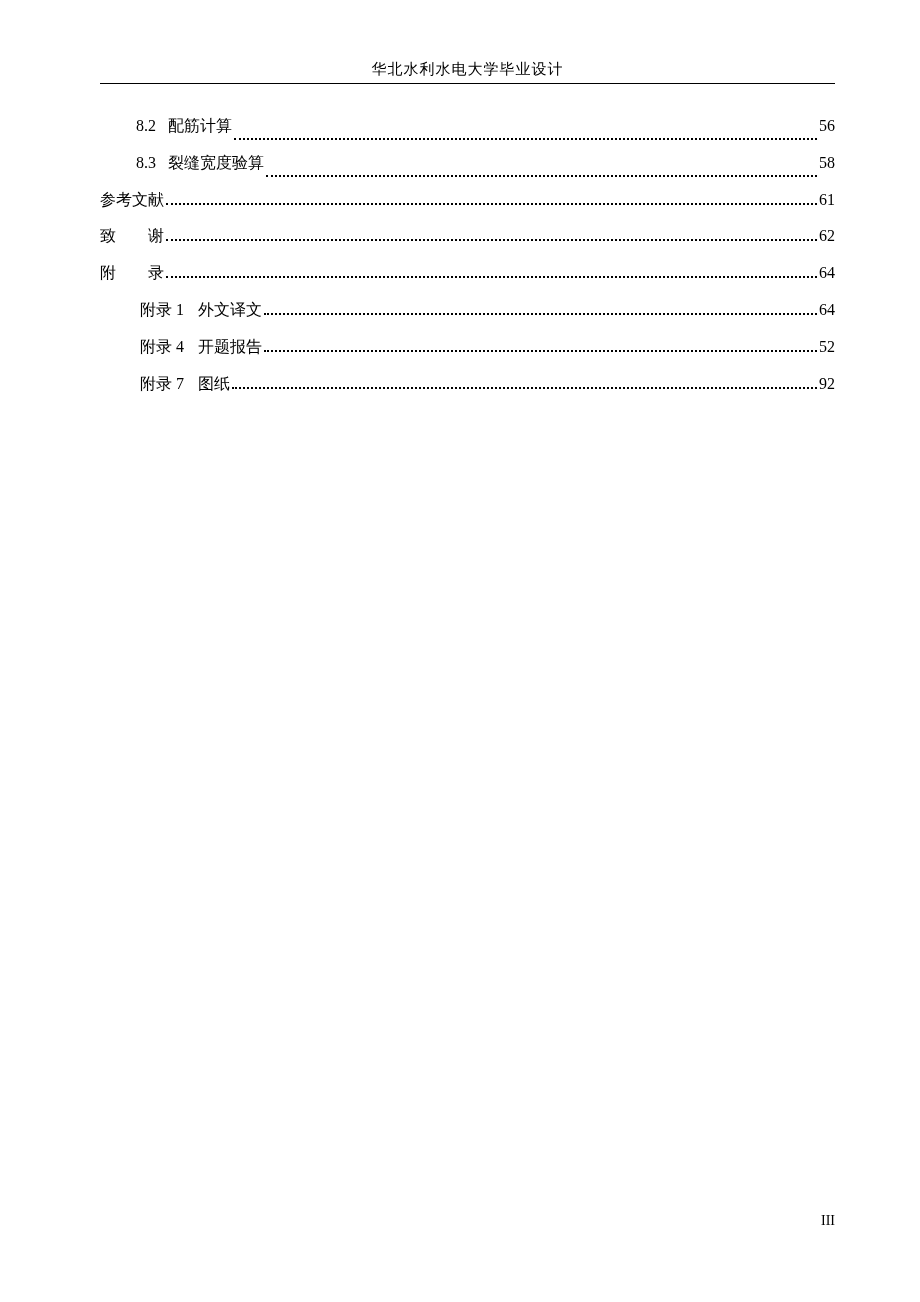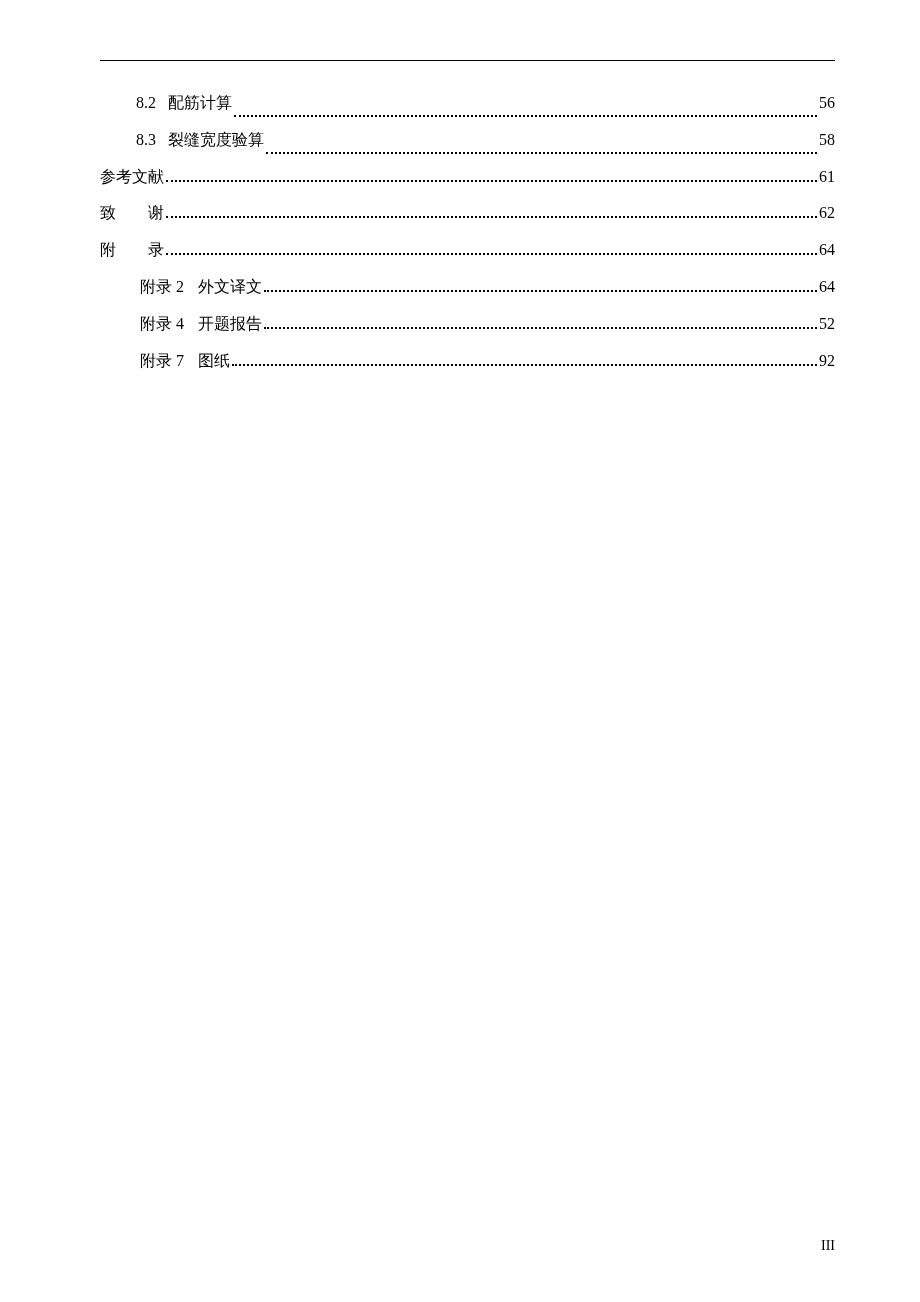--- a/index.html
+++ b/index.html
@@ -69,30 +69,31 @@
     .num-prefix {
       display: inline-block;
       margin-right: 12px;
     }
     .appendix-prefix {
       display: inline-block;
       margin-right: 14px;
     }
     .page-number {
       position: absolute;
-      bottom: 48px;
+      bottom: 73px;
       right: 85px;
       font-size: 14px;
       font-family: "Times New Roman", serif;
     }
   </style>
 </head>
 <body>
 
 <div class="page">
+  <div class="header-title">华北水利水电大学毕业设计</div>
   <div class="header-line"></div>
 
   <div class="toc-list">
 
     <div class="toc-row indent-1">
       <span class="toc-label">
         <span class="num-prefix">8.2</span><span>配筋计算</span>
       </span>
       <span class="toc-dots"></span>
       <span class="toc-page">56</span>
@@ -119,21 +120,21 @@
     </div>
 
     <div class="toc-row level-0">
       <span class="toc-label spaced-wide">附　　录</span>
       <span class="toc-dots"></span>
       <span class="toc-page">64</span>
     </div>
 
     <div class="toc-row indent-2">
       <span class="toc-label">
-        <span class="appendix-prefix">附录 2</span><span>外文译文</span>
+        <span class="appendix-prefix">附录 1</span><span>外文译文</span>
       </span>
       <span class="toc-dots"></span>
       <span class="toc-page">64</span>
     </div>
 
 
 
     <div class="toc-row indent-2">
       <span class="toc-label">
         <span class="appendix-prefix">附录 4</span><span>开题报告</span>

